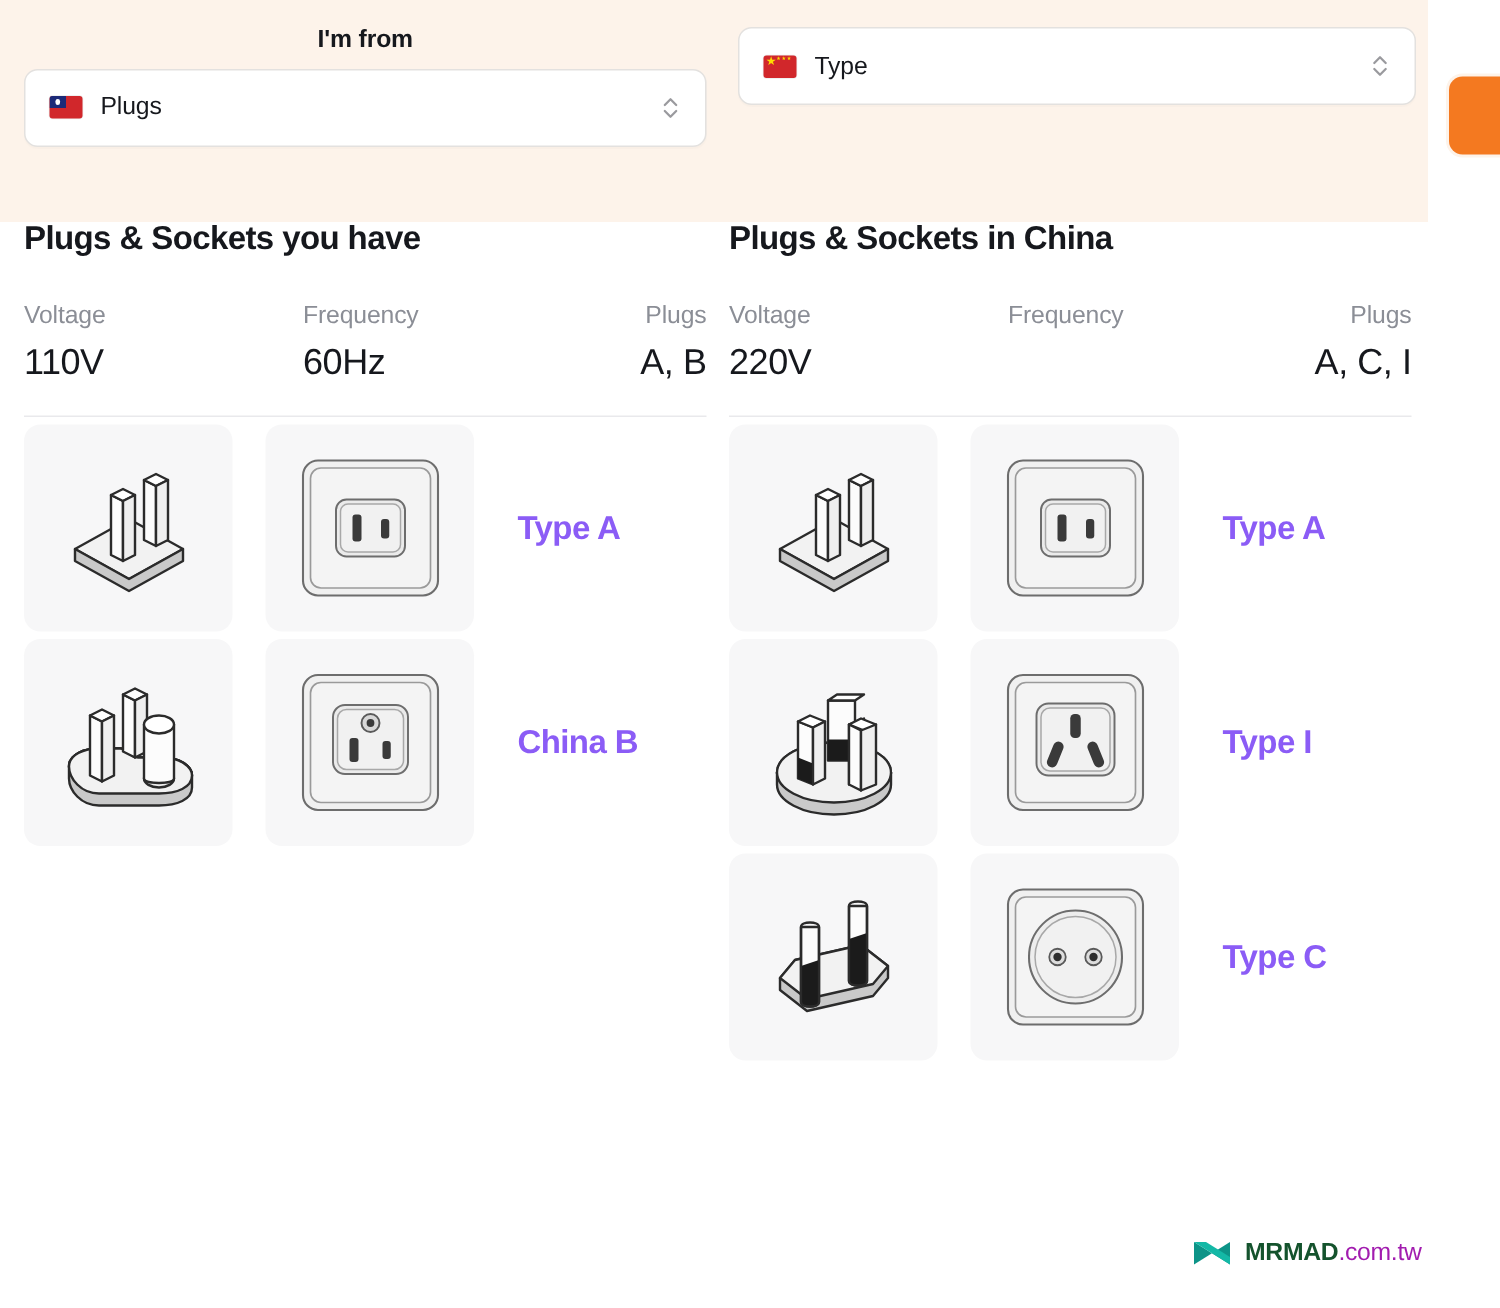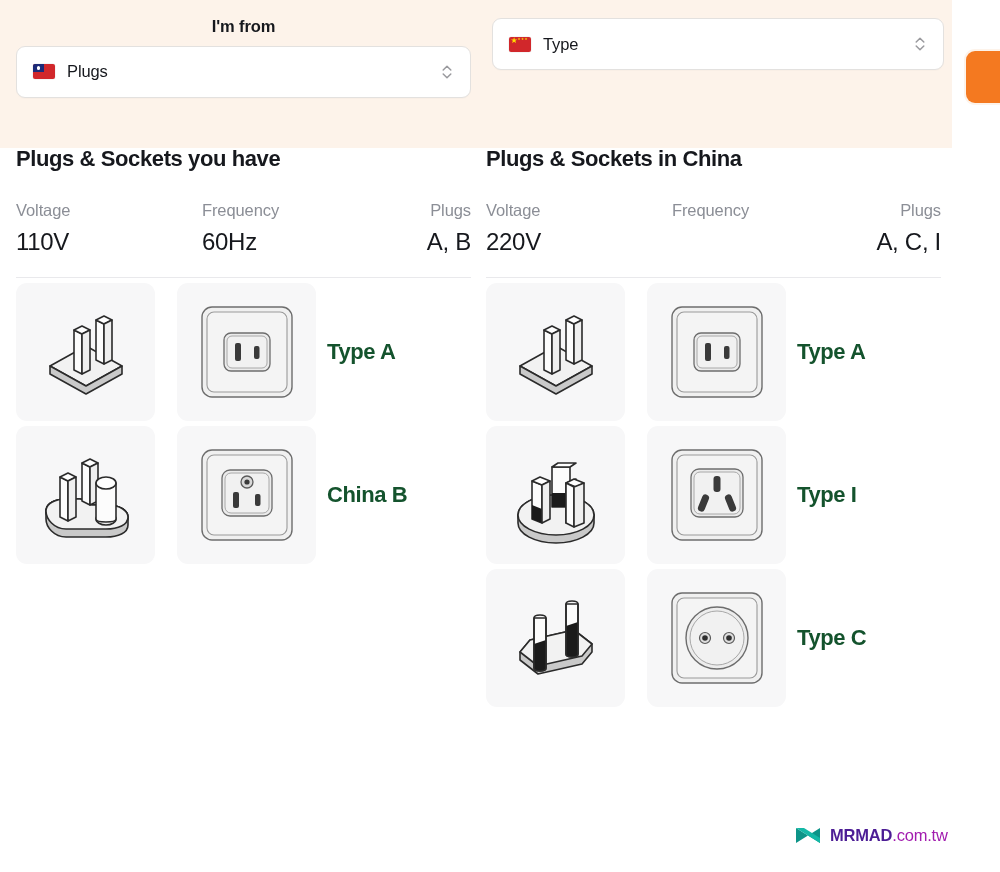--- a/index.html
+++ b/index.html
@@ -114,34 +114,34 @@
   }
   .row:first-of-type{ margin-top:9px; }
   .tile{
     width:139px; height:138px;
     background:#f7f7f8; border-radius:11px;
     flex:0 0 auto;
     display:flex; align-items:center; justify-content:center;
   }
   .tile + .tile{ margin-left:22px; }
   .row-label{
-    margin-left:11px;
-    font-size:22px; font-weight:700; letter-spacing:-.4px; color:#14532d;
+    margin-left:29px;
+    font-size:22px; font-weight:700; letter-spacing:-.4px; color:#8b5cf6;
   }
 
   
   .brand{
     position:absolute; left:795px; top:826px;
     display:flex; align-items:center;
   }
   .brand-mark{ width:26px; height:19px; margin-right:9px; }
   .brand-text{
     font-size:16.5px; letter-spacing:-.2px; white-space:nowrap;
   }
-  .brand-text .b{ font-weight:700; color:#4c1d95; }
+  .brand-text .b{ font-weight:700; color:#14532d; }
   .brand-text .t{ font-weight:400; color:#a21caf; }
 </style>
 </head>
 <body>
 
 <div class="header-band">
 
   <div class="selector from">
     <div class="sel-label">I'm from</div>
     <div class="sel-box">

